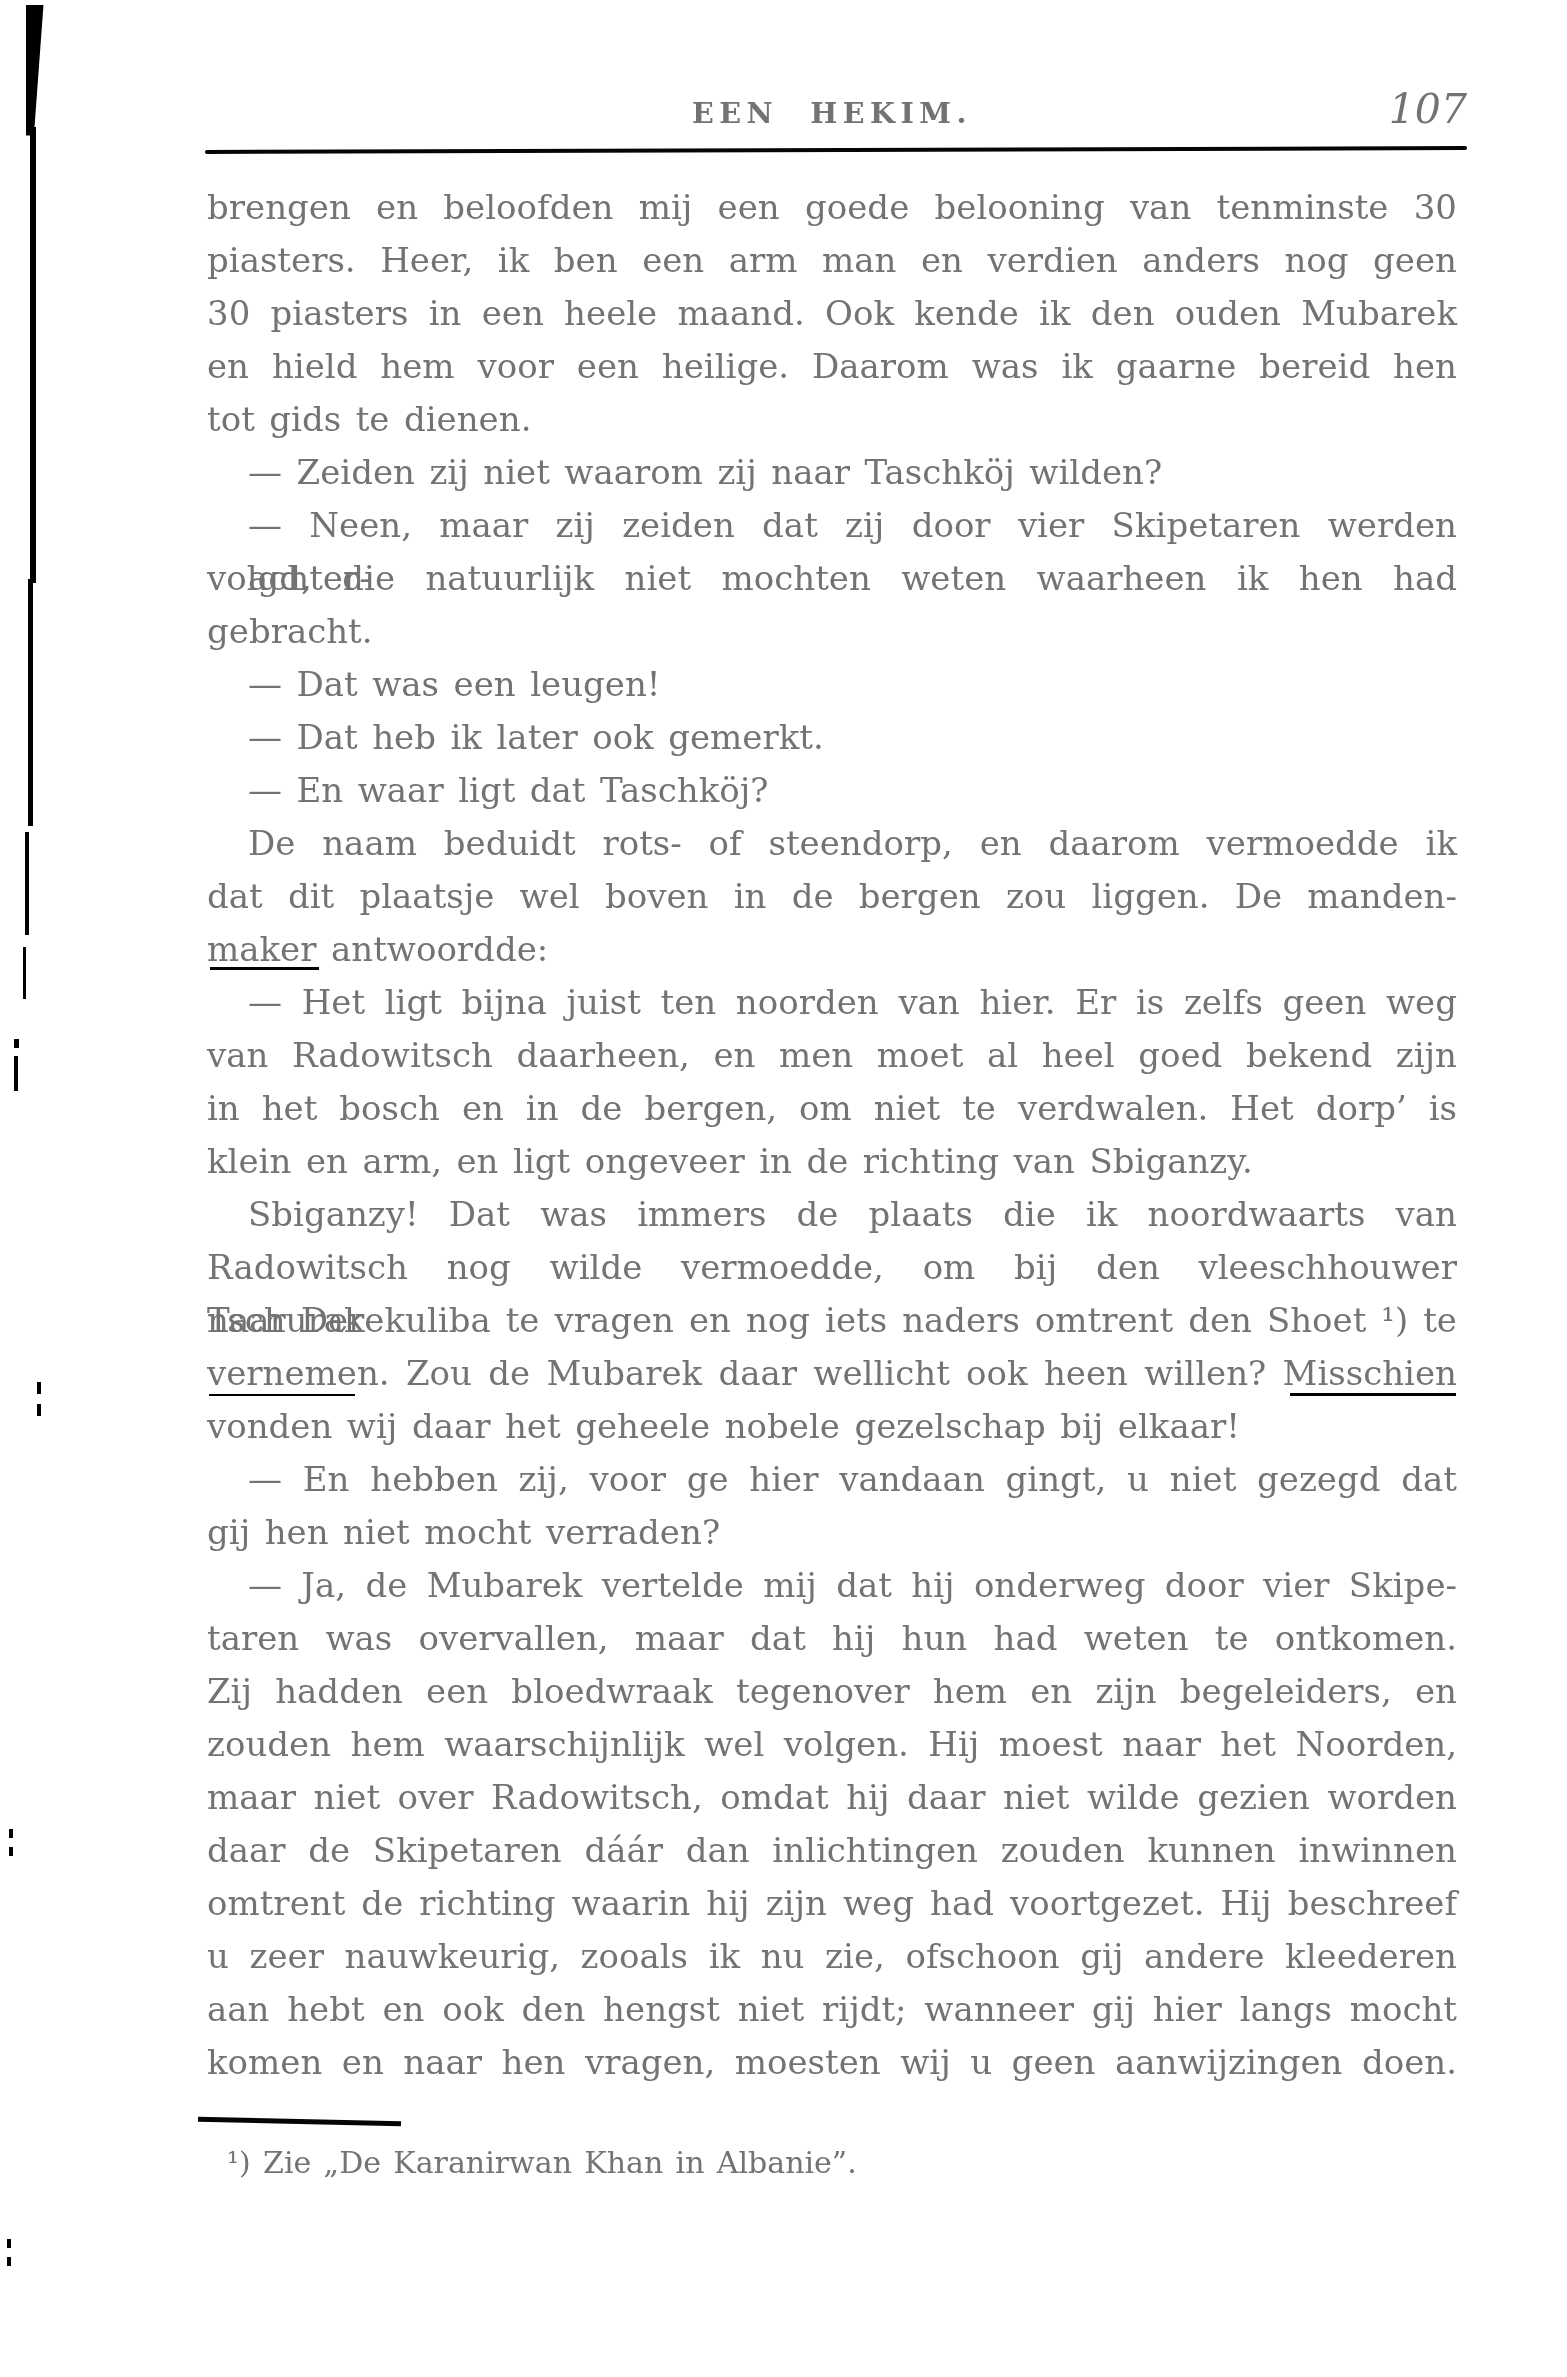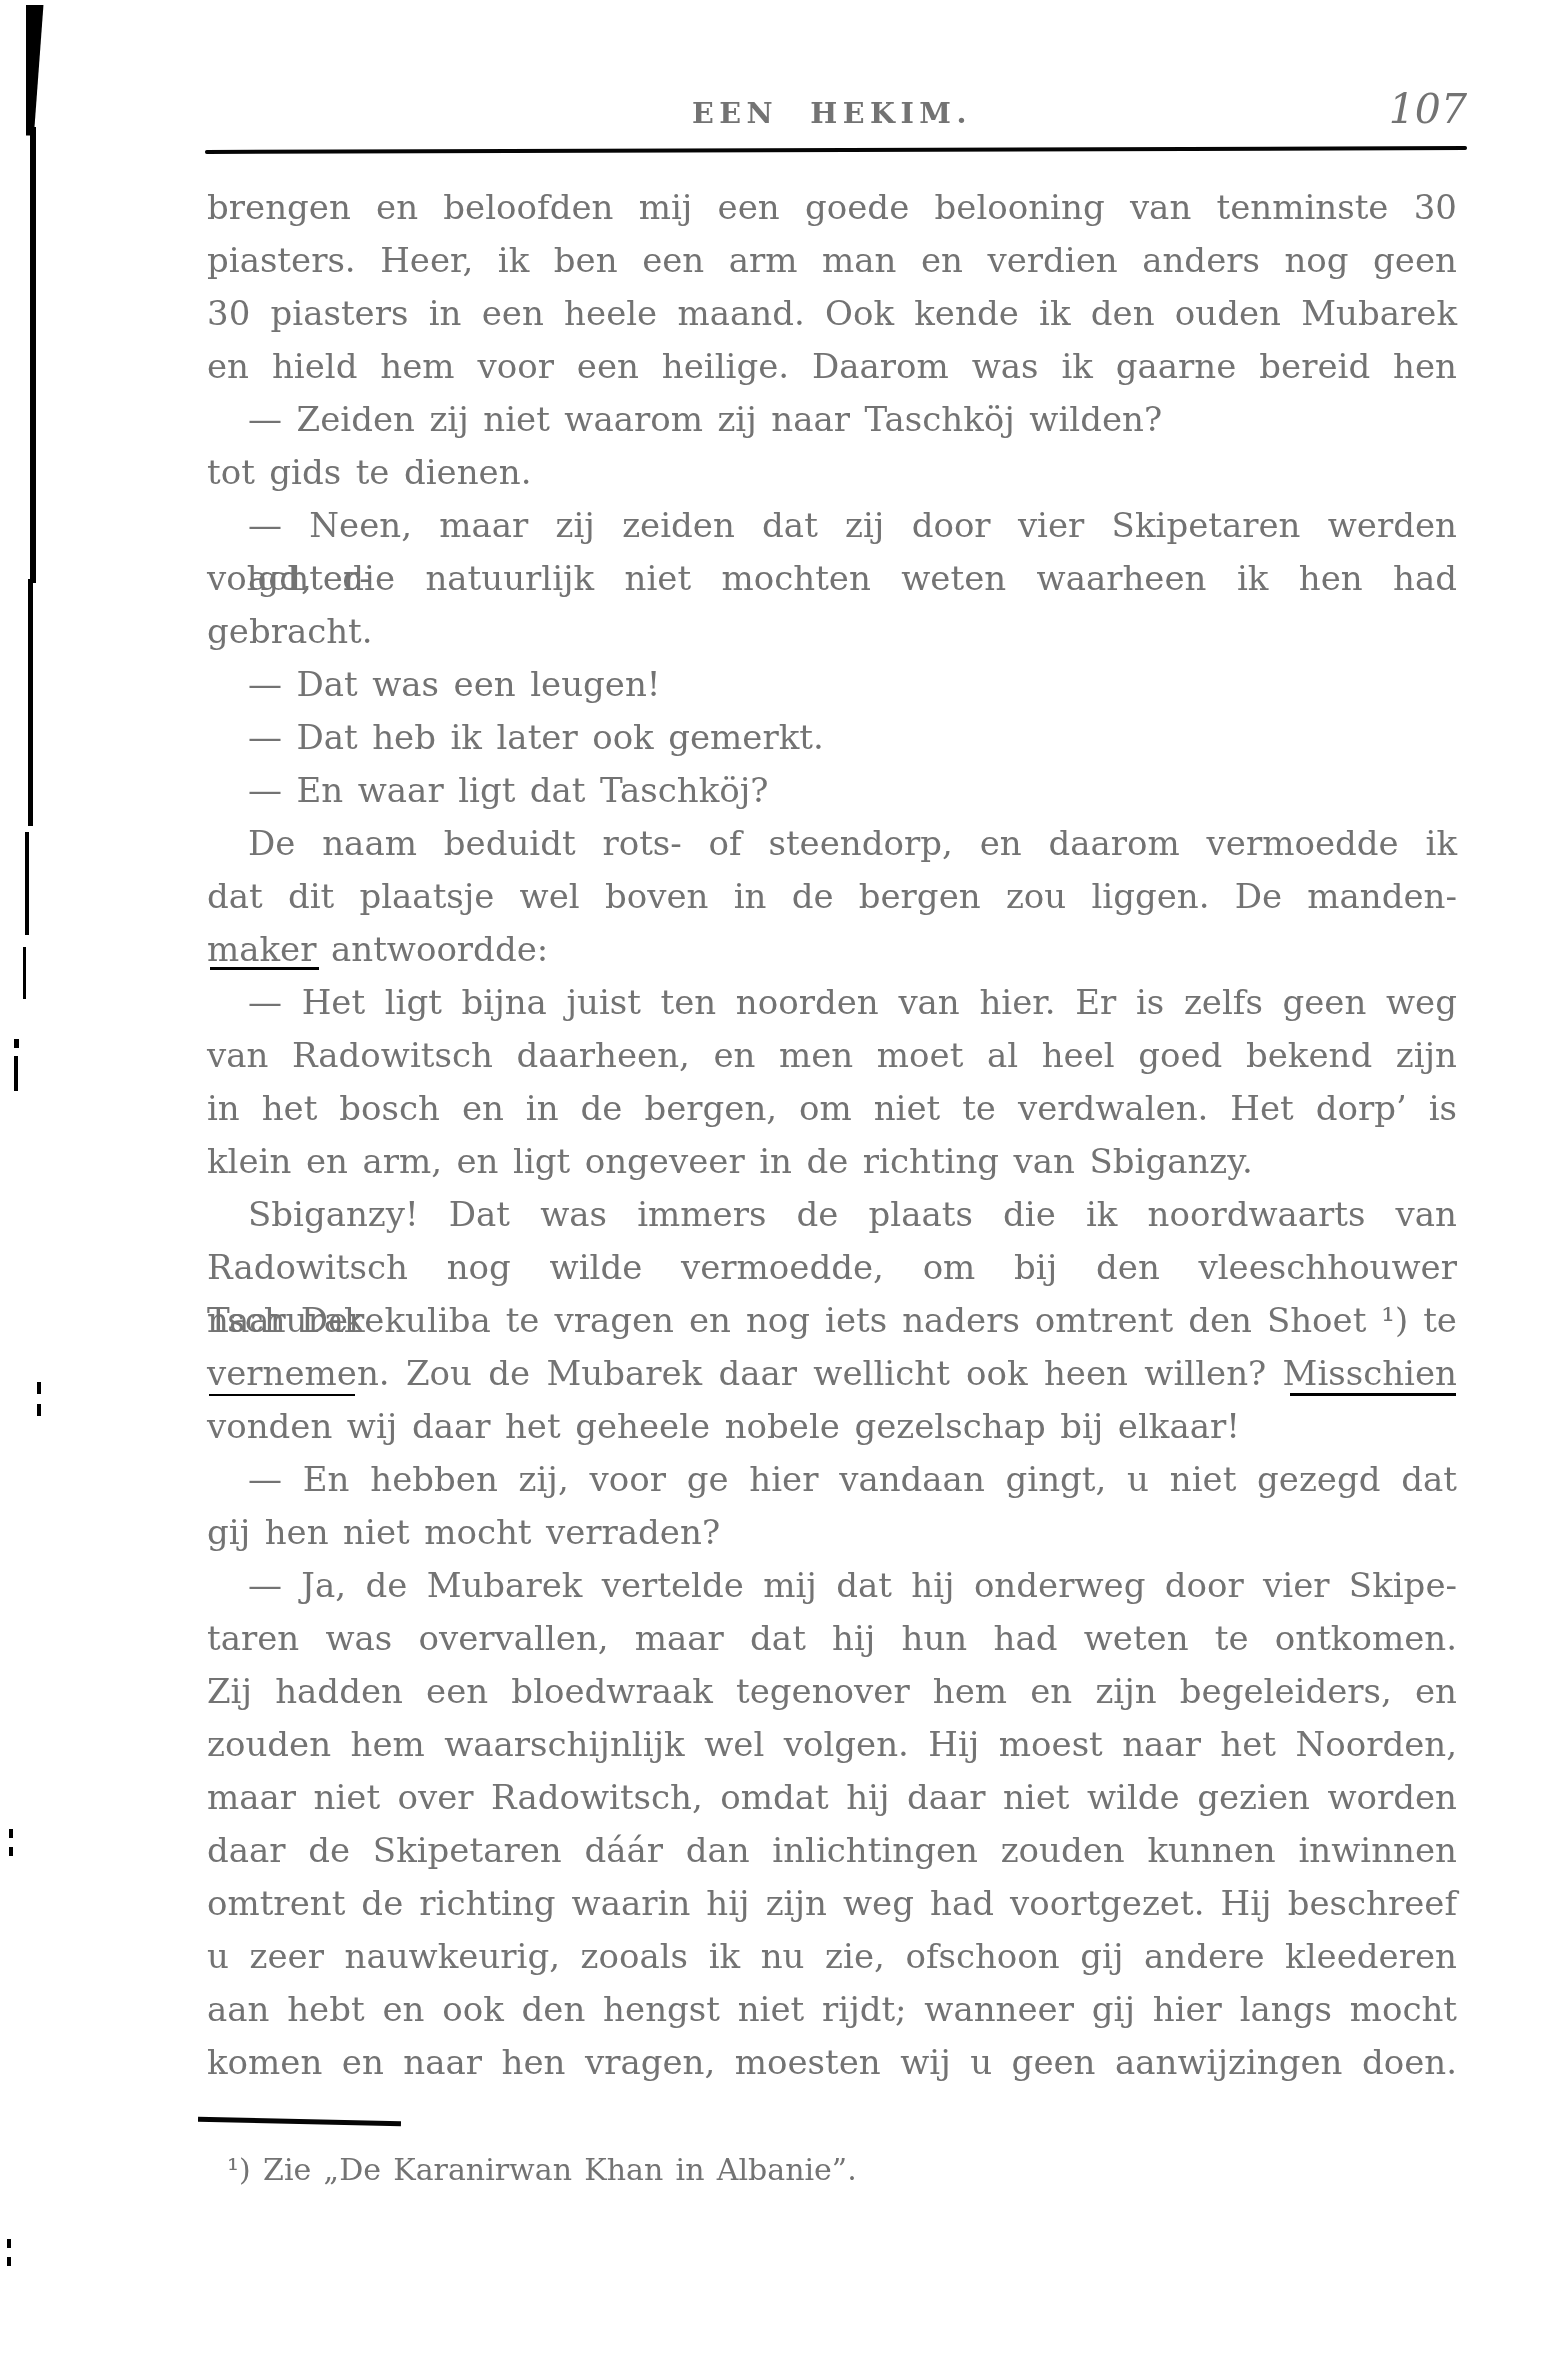--- a/index.html
+++ b/index.html
@@ -45,21 +45,21 @@
     -moz-text-align-last:justify;
   }
   .line.indent{padding-left:41px;}
   
   .footnote-rule{
     position:absolute;left:198px;top:2119px;width:203px;height:4.6px;
     background:#050505;transform:rotate(1.3deg);
   }
   .footnote{
     position:absolute;left:227px;top:2142px;width:1106px;
-    font-size:30px;line-height:42px;word-spacing:2.8px;margin-top:7px;
+    font-size:30px;line-height:42px;word-spacing:2.8px;
   }
   
   .art{position:absolute;background:#000;}
   .art.bar{left:26px;top:4.6px;width:17.5px;height:131px;
     clip-path:polygon(0 0,100% 0,45% 100%,0 100%);}
   .art.l2{left:29.5px;top:127px;width:6.5px;height:456px;}
   .art.l3{left:28px;top:579px;width:4.6px;height:247px;}
   .art.l4{left:25px;top:832px;width:3.7px;height:103px;}
   .art.l5{left:23px;top:947px;width:2.8px;height:52px;}
   .art.i-dot{left:14px;top:1039px;width:4.6px;height:9.2px;}
@@ -99,22 +99,22 @@
 
   <div class="header-title">EEN HEKIM.</div>
   <div class="page-number">107</div>
   <div class="header-rule"></div>
 
   <div class="body-text">
       <div class="line justify">brengen en beloofden mij een goede belooning van tenminste 30</div>
       <div class="line justify">piasters. Heer, ik ben een arm man en verdien anders nog geen</div>
       <div class="line justify">30 piasters in een heele maand. Ook kende ik den ouden Mubarek</div>
       <div class="line justify">en hield hem voor een heilige. Daarom was ik gaarne bereid hen</div>
+      <div class="line">tot gids te dienen.</div>
       <div class="line indent">— Zeiden zij niet waarom zij naar Taschköj wilden?</div>
-      <div class="line">tot gids te dienen.</div>
       <div class="line indent justify">— Neen, maar zij zeiden dat zij door vier Skipetaren werden achter-</div>
       <div class="line justify">volgd, die natuurlijk niet mochten weten waarheen ik hen had</div>
       <div class="line">gebracht.</div>
       <div class="line indent">— Dat was een leugen!</div>
       <div class="line indent">— Dat heb ik later ook gemerkt.</div>
       <div class="line indent">— En waar ligt dat Taschköj?</div>
       <div class="line indent justify">De naam beduidt rots- of steendorp, en daarom vermoedde ik</div>
       <div class="line justify">dat dit plaatsje wel boven in de bergen zou liggen. De manden-</div>
       <div class="line">maker antwoordde:</div>
       <div class="line indent justify">— Het ligt bijna juist ten noorden van hier. Er is zelfs geen weg</div>

